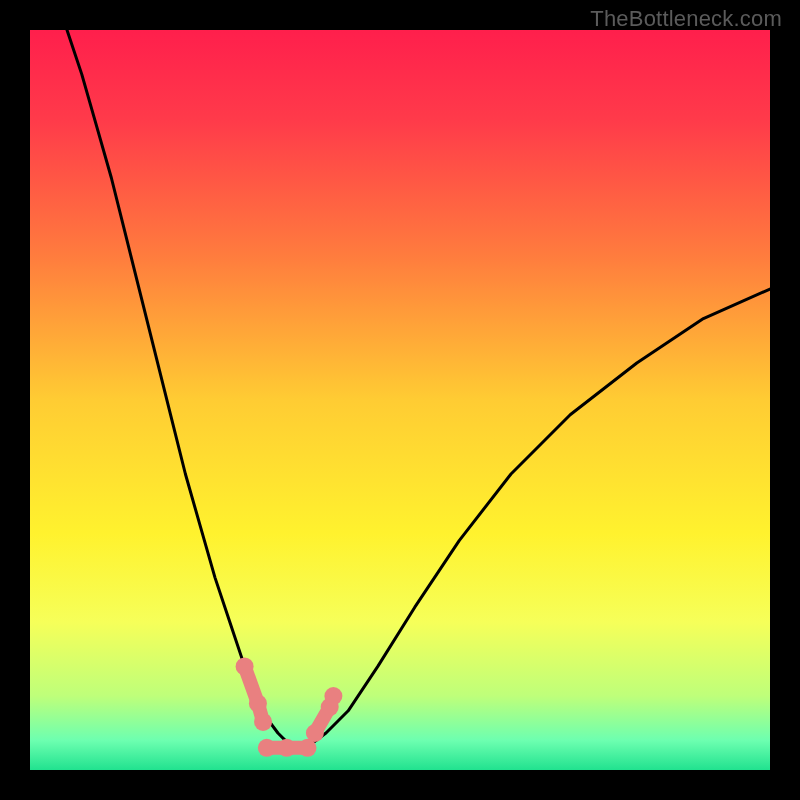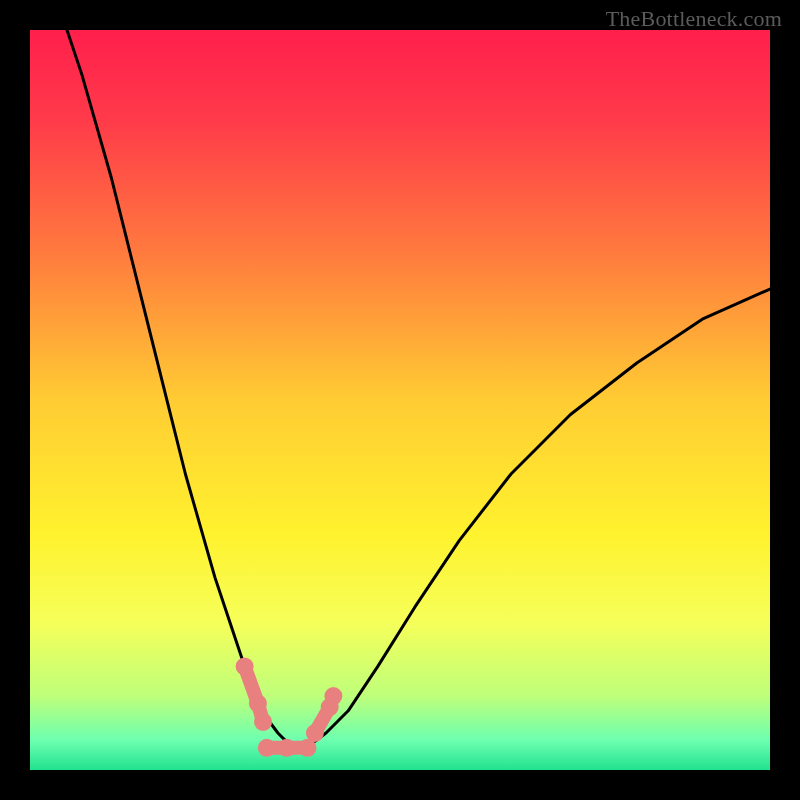--- a/index.html
+++ b/index.html
@@ -23,21 +23,21 @@
     left: 30px;
     top: 30px;
     width: 740px;
     height: 740px;
     overflow: hidden;
   }
   .watermark {
     position: absolute;
     top: 6px;
     right: 18px;
-    font-family: Liberation Serif, serif;
+    font-family: Liberation Sans, sans-serif;
     font-size: 22px;
     font-weight: 400;
     color: #5b5b5b;
     letter-spacing: 0.2px;
   }
   svg {
     display: block;
   }
 </style>
 </head>

